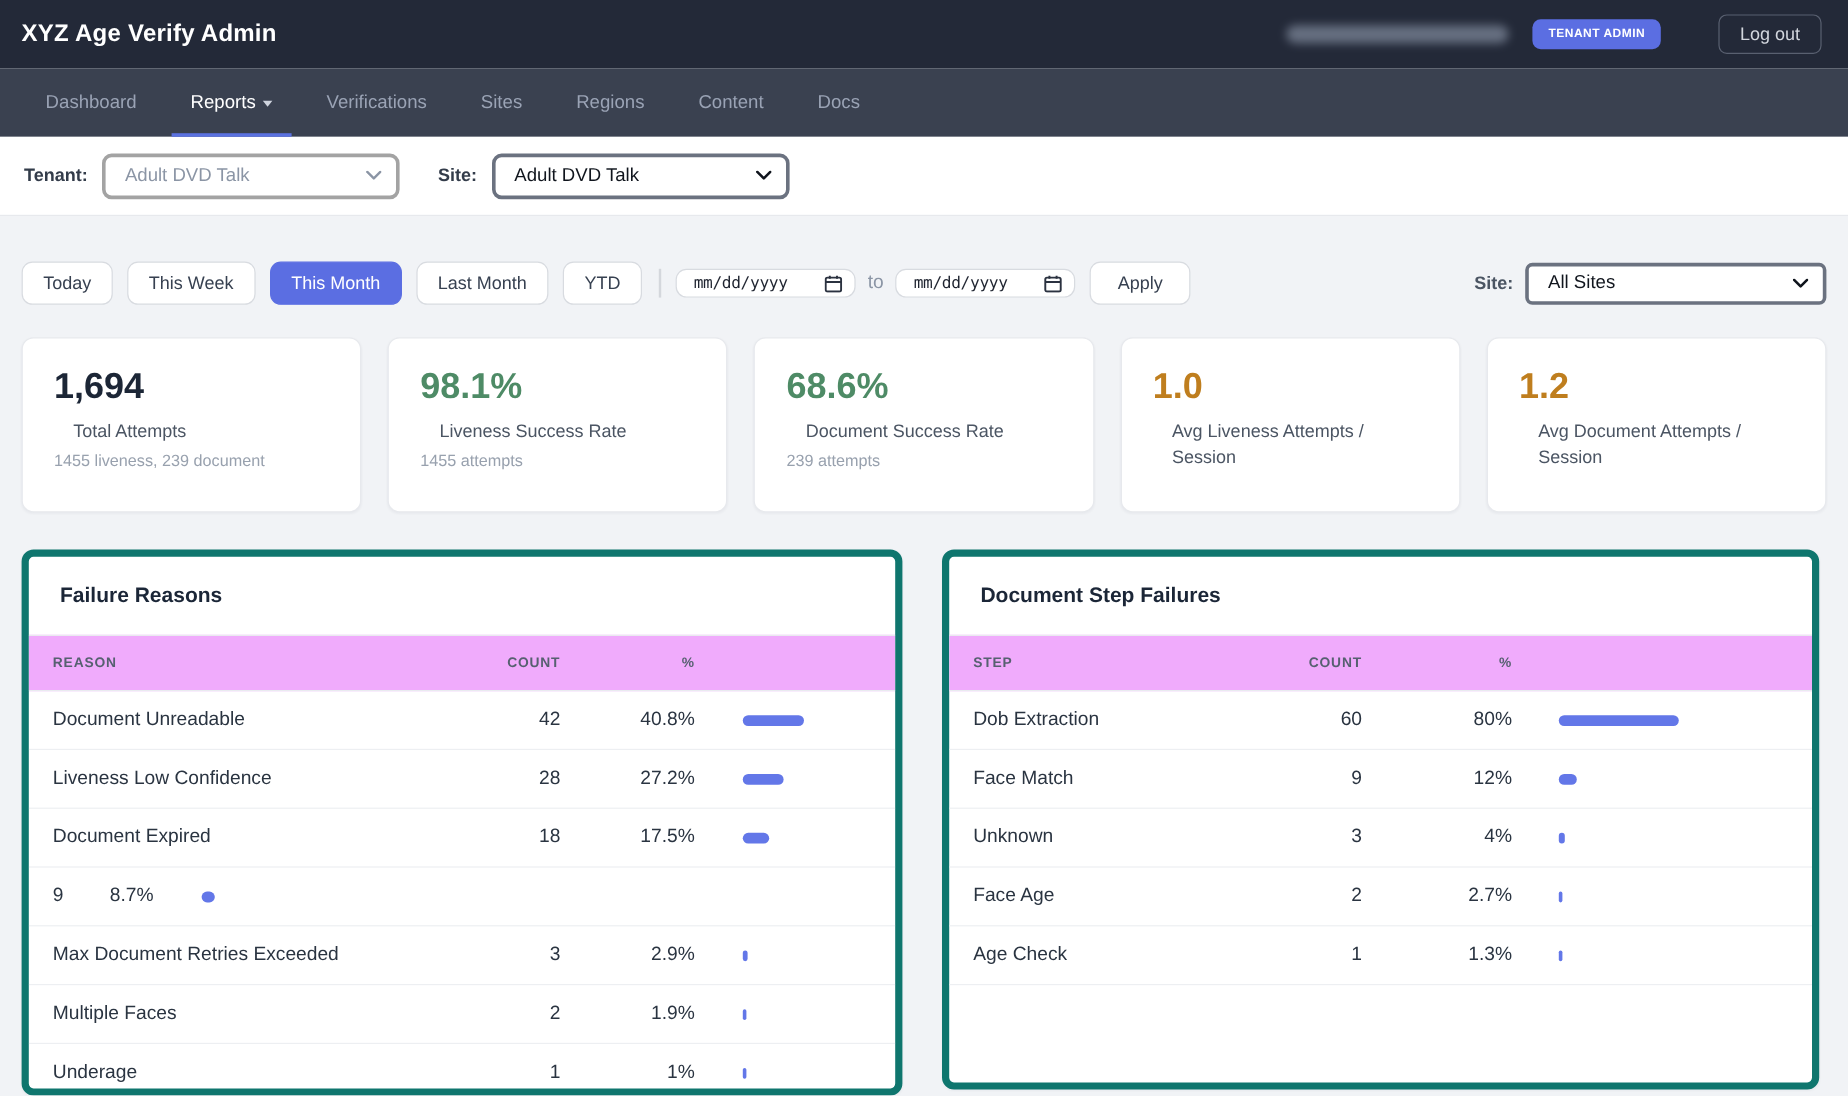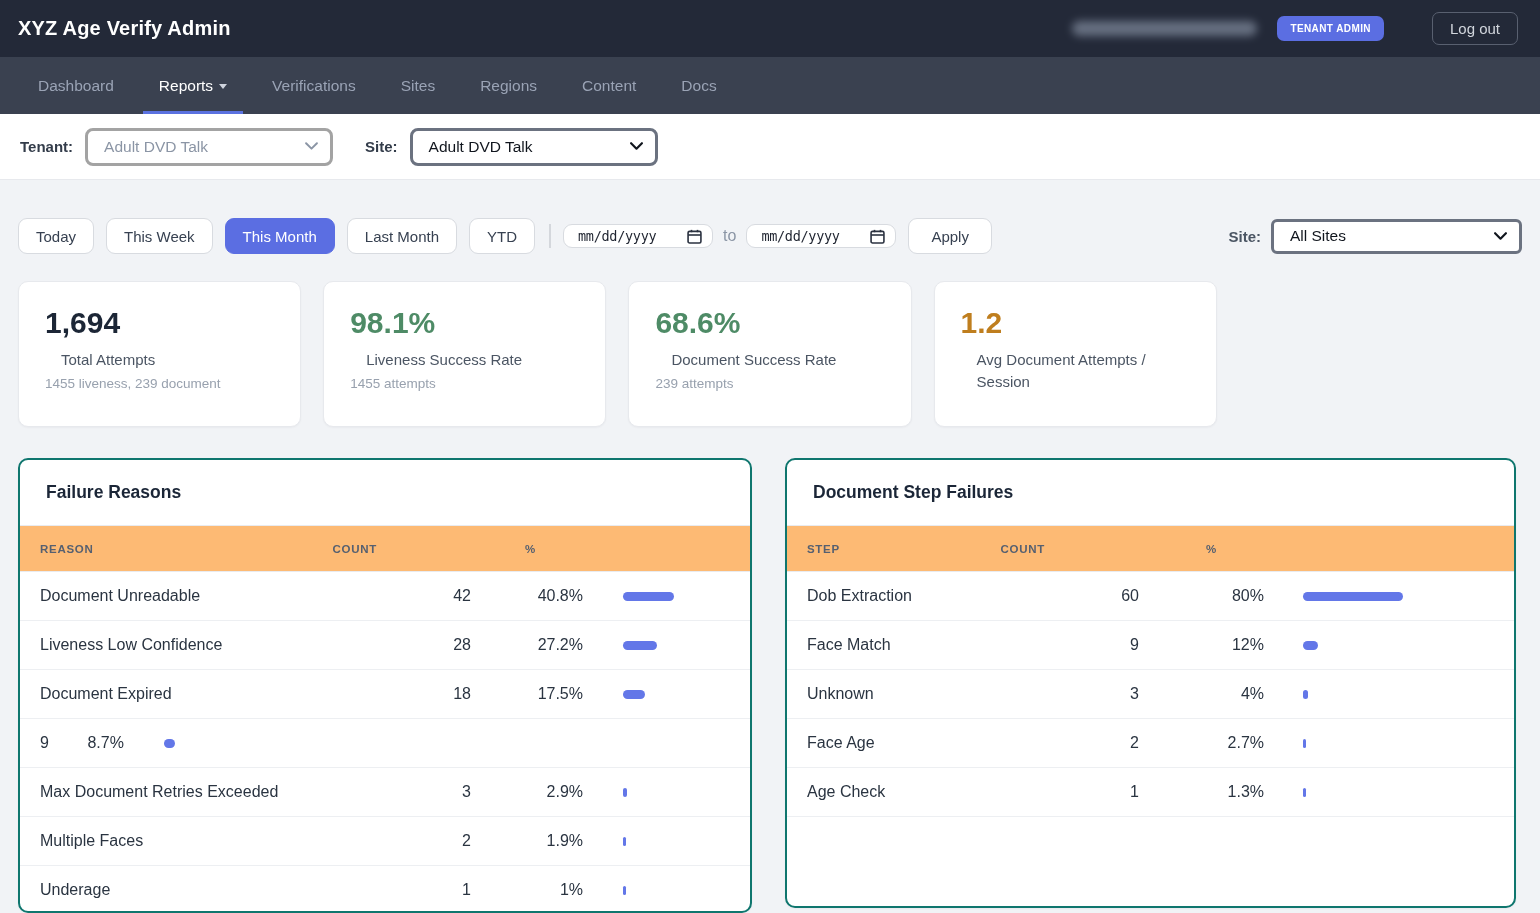--- a/index.html
+++ b/index.html
@@ -44,25 +44,25 @@
 
   
   .cards { margin:27px 18px 0; display:grid; grid-template-columns:repeat(5,1fr); gap:22px; }
   .stat-card { background:#fff; border:1px solid #e7e9ed; border-radius:10px; height:146px; padding:24px 26px 0; box-shadow:0 1px 2px rgba(20,30,50,.04); }
   .stat-value { font-size:30px; font-weight:bold; margin-bottom:9px; }
   .stat-label { font-size:15px; color:#4b5563; line-height:1.45;margin-left:16px; }
   .stat-sub { font-size:13.5px; color:#98a1ae; margin-top:5px; }
 
   
   .tables { margin:31px 18px 0; display:grid; grid-template-columns:734px 731px; gap:33px; align-items:start; }
-  .table-card { background:#fff; border:2px solid #0f766e; border-radius:10px; overflow:hidden; box-shadow:0 1px 2px rgba(20,30,50,.04); }
+  .table-card { background:#fff; border:6px solid #0f766e; border-radius:10px; overflow:hidden; box-shadow:0 1px 2px rgba(20,30,50,.04); }
   .table-card.left { height:455px; --w-count:75px; --w-pct:112px; --w-bar:147px; --bar-pad:40px; }
   .table-card.right { height:450px; --w-count:110px; --w-pct:125px; --w-bar:230px; --bar-pad:39px; }
   .card-title { height:65px; display:flex; align-items:center; padding:0 26px; font-size:17.5px; font-weight:bold; color:#1b2637; }
-  .thead { height:47px; background:#fdba74; border-top:1px solid #e9ebef; border-bottom:1px solid #e9ebef; display:flex; align-items:center; padding:0 20px; font-size:11.5px; font-weight:bold; letter-spacing:.7px; color:#566070;gap:47px; }
+  .thead { height:47px; background:#f0abfc; border-top:1px solid #e9ebef; border-bottom:1px solid #e9ebef; display:flex; align-items:center; padding:0 20px; font-size:11.5px; font-weight:bold; letter-spacing:.7px; color:#566070; }
   .trow { height:49px; display:flex; align-items:center; padding:0 20px; border-bottom:1px solid #edeff2; font-size:16px; color:#2a3441; }
   .tcell.tname { flex:1; }
   .tcell.tnum { text-align:right; }
   .tcell.tnum:nth-child(2) { width:var(--w-count); }
   .tcell.tnum:nth-child(3) { width:var(--w-pct); }
   .tcell.tbar { width:var(--w-bar); padding-left:var(--bar-pad); display:flex; align-items:center; }
   .bar { display:inline-block; height:9px; border-radius:5px; background:#6377e8; }
 
   .icon-svg { display:block; }
 </style>
@@ -157,20 +157,25 @@
     <div class="stat-value" style="color: rgb(78, 139, 102);">98.1%</div>
     <div class="stat-label">Liveness Success Rate</div>
     <div class="stat-sub">1455 attempts</div>
   </div>
   <div class="stat-card">
     <div class="stat-value" style="color: rgb(78, 139, 102);">68.6%</div>
     <div class="stat-label">Document Success Rate</div>
     <div class="stat-sub">239 attempts</div>
   </div>
   <div class="stat-card">
+    <div class="stat-value" style="color: rgb(191, 126, 30);">1.0</div>
+    <div class="stat-label">Avg Liveness Attempts / Session</div>
+    <div class="stat-sub"></div>
+  </div>
+  <div class="stat-card">
     <div class="stat-value" style="color: rgb(191, 126, 30);">1.2</div>
     <div class="stat-label">Avg Document Attempts / Session</div>
     <div class="stat-sub"></div>
   </div>
 </div>
 
 <div class="tables">
 
   <div class="table-card left">
     <div class="card-title">Failure Reasons</div>

